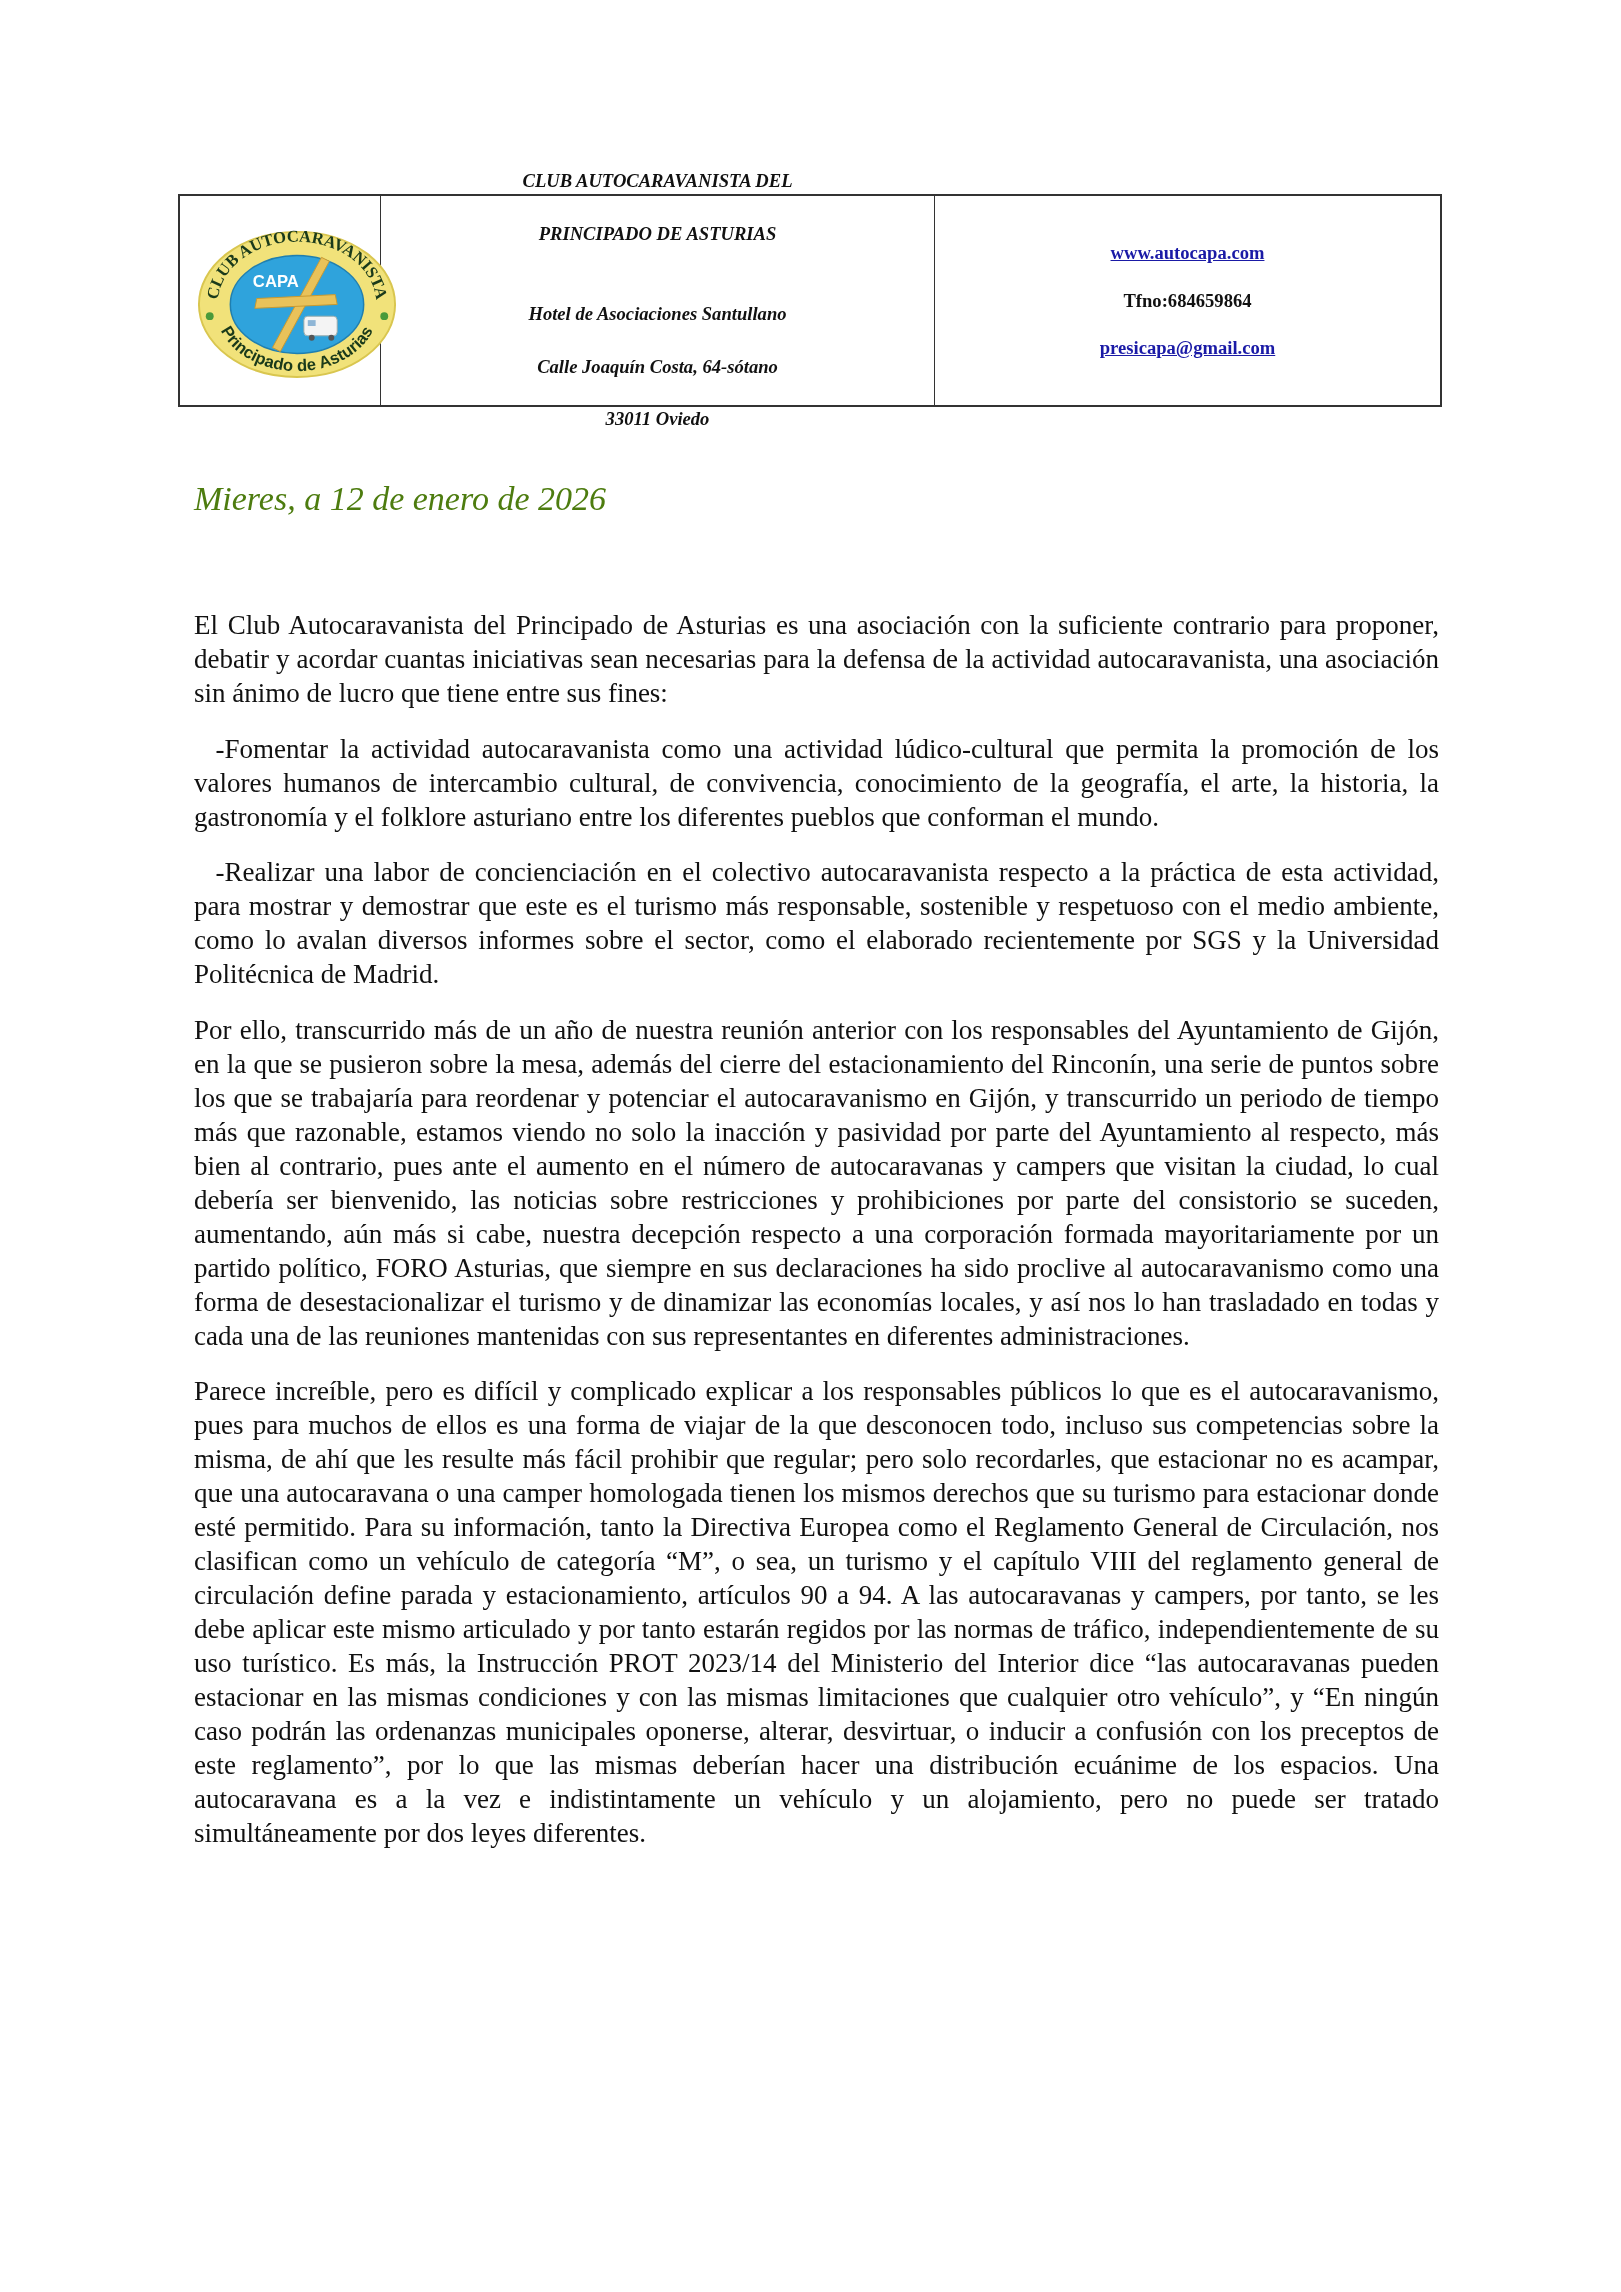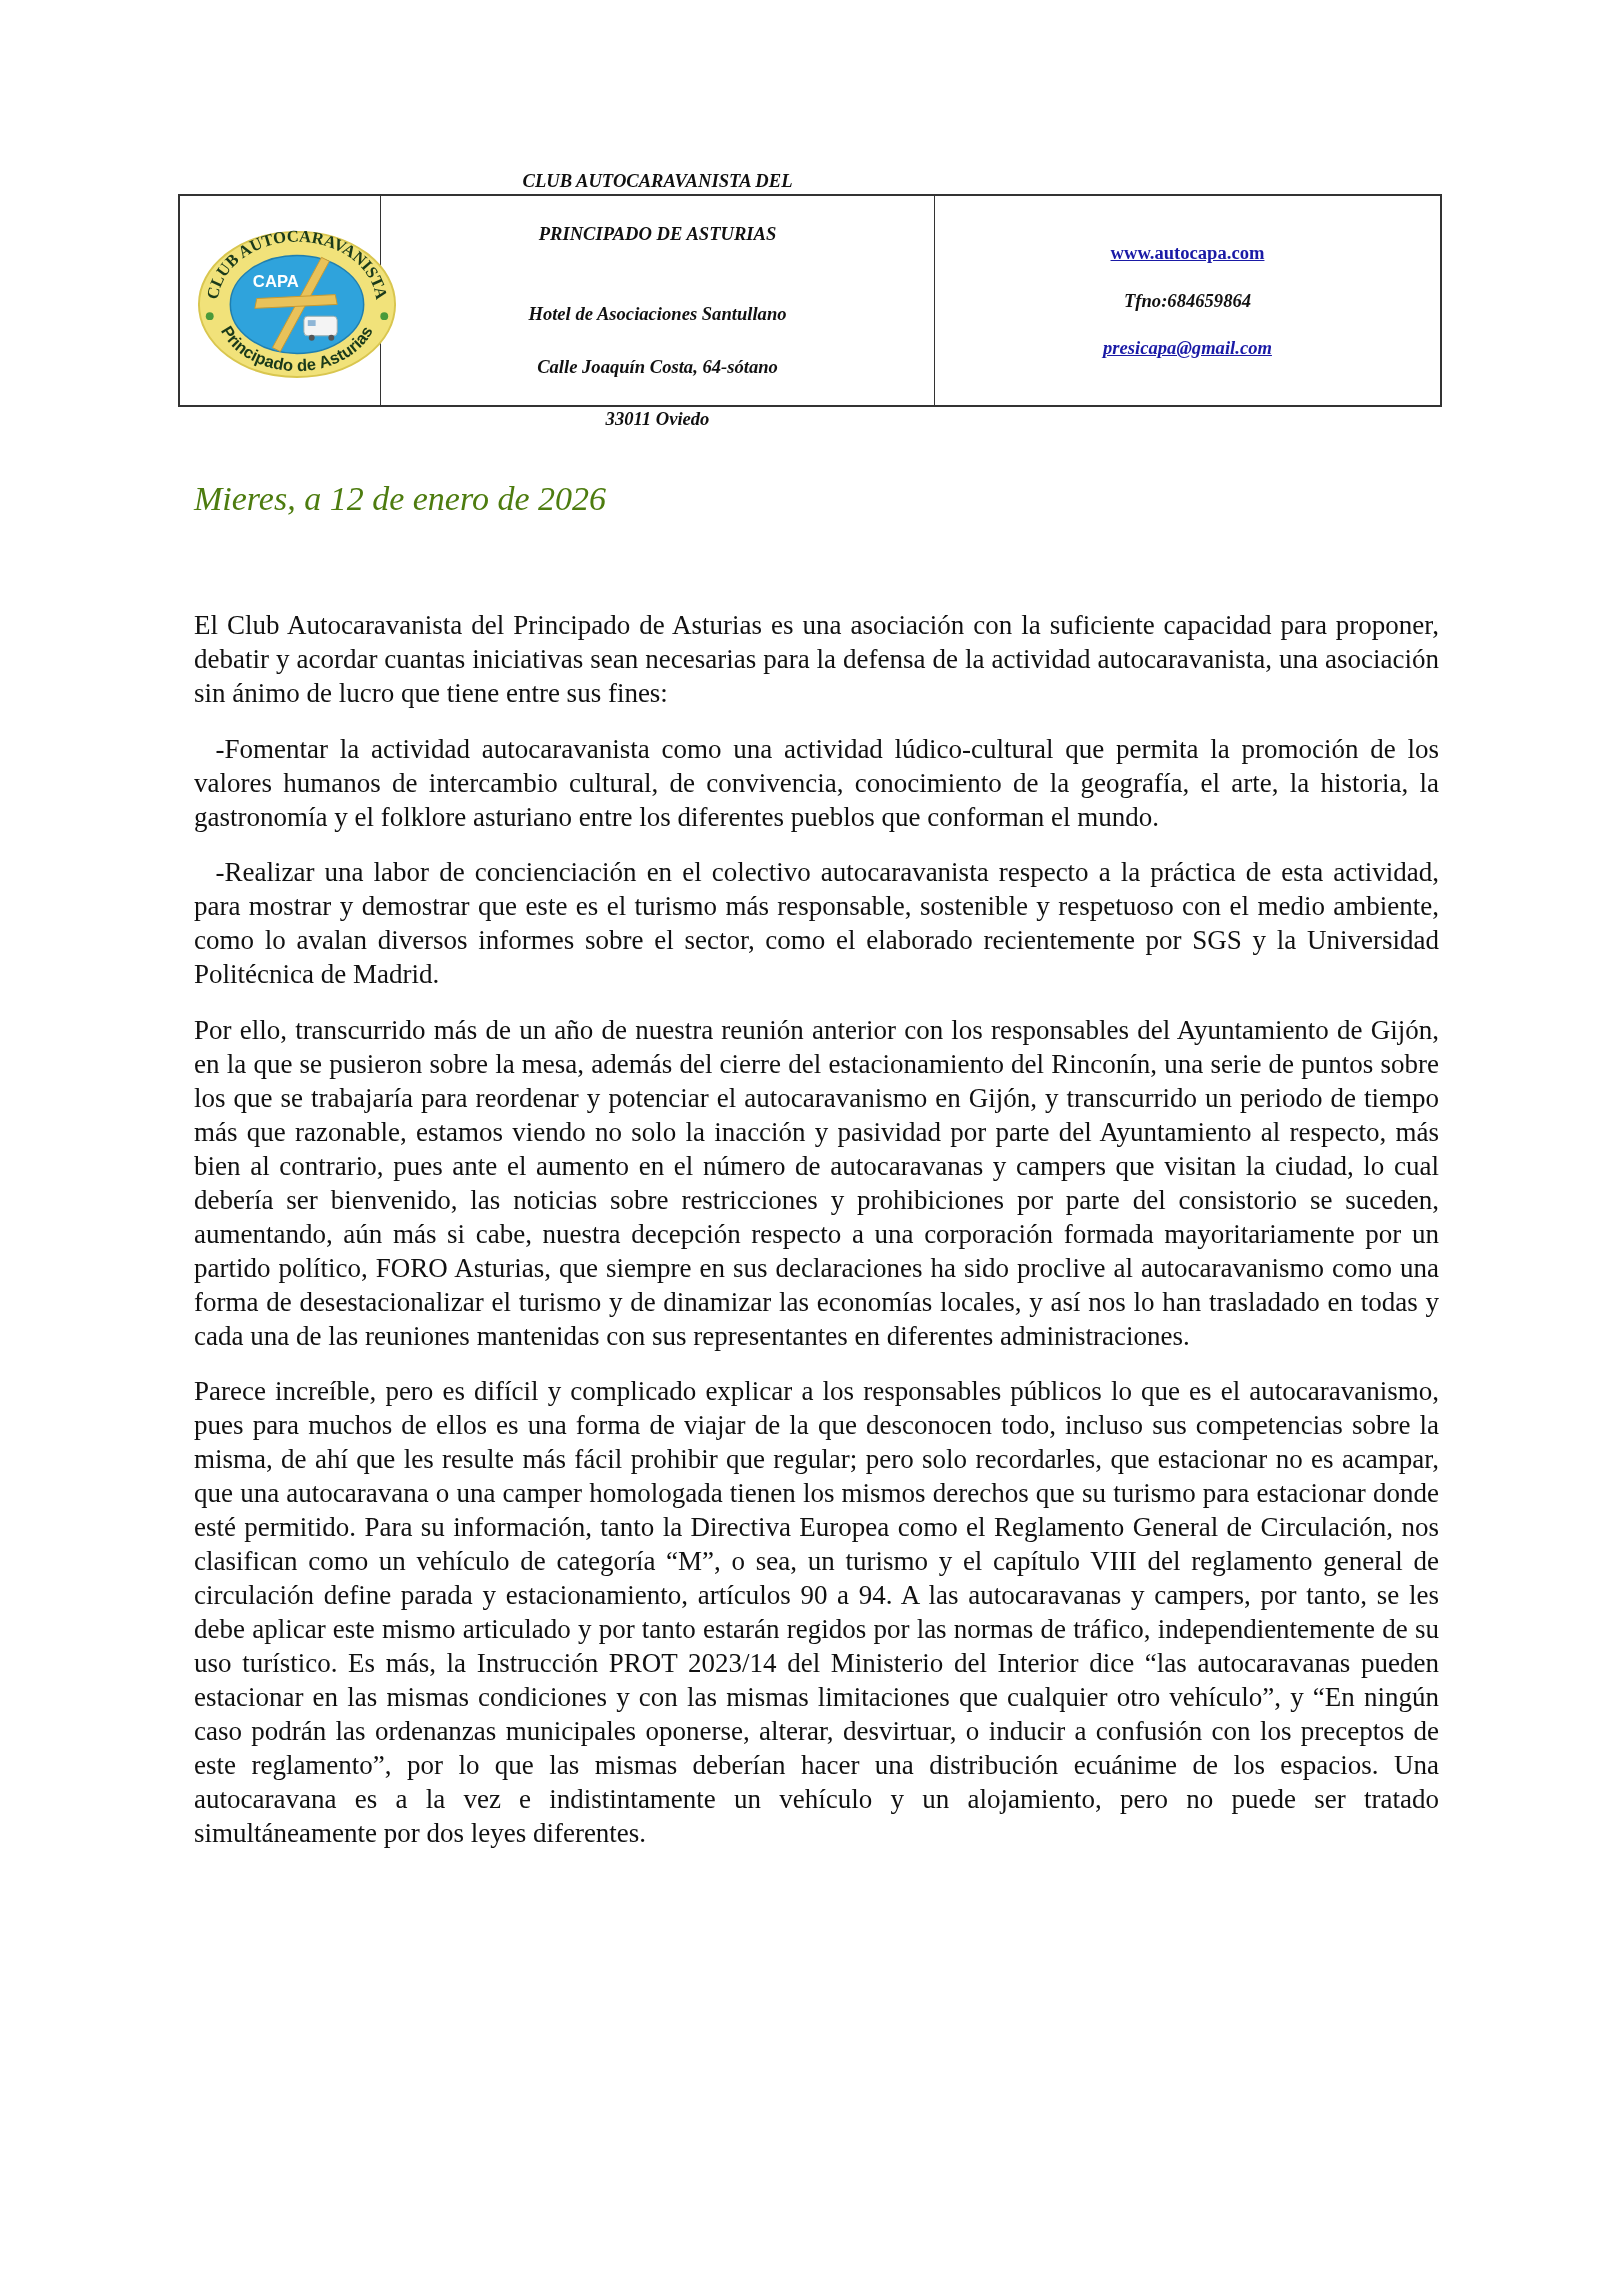--- a/index.html
+++ b/index.html
@@ -10,21 +10,21 @@
                 border: 2px solid #333; box-sizing: border-box; display: flex; }
   .lh-cell { box-sizing: border-box; height: 100%; display: flex; flex-direction: column;
              align-items: center; justify-content: center; }
   .lh-logo { width: 201px; border-right: 1.5px solid #333; padding-left: 34px; }
   .lh-address { width: 554px; border-right: 1.5px solid #333; text-align: right;
                 font-style: italic; font-weight: bold; font-size: 18.6px; line-height: 24.5px; gap: 28px; }
   .lh-contact { flex: 1; text-align: left; font-weight: bold; font-size: 18.6px; }
   .lh-address .gap { height: 25.5px; }
   .lh-contact .row { margin: 12.7px 0; }
   .link { color: #1a1aa6; text-decoration: underline; }
-  .italic { font-style: italic; }
+  .italic { }
 
   .date { position: absolute; left: 194px; top: 480px; font-style: italic; font-size: 34px;
           color: #4d7c0f; }
 
   .body-text { position: absolute; left: 194px; top: 608px; width: 1245px;
                font-size: 27px; line-height: 34px; text-align: justify; }
   .body-text p { margin: 0 0 21.6px 0; }
   .body-text p.item { text-indent: 21.6px; }
 </style>
 </head>
@@ -73,19 +73,19 @@
   <div class="lh-cell lh-contact">
     <div class="row"><a class="link">www.autocapa.com</a></div>
     <div class="row italic">Tfno:684659864</div>
     <div class="row"><a class="link italic">presicapa@gmail.com</a></div>
   </div>
 </div>
 
 <div class="date">Mieres, a 12 de enero de 2026</div>
 
 <div class="body-text">
-  <p>El Club Autocaravanista del Principado de Asturias es una asociación con la suficiente capacidad para proponer, debatir y acordar cuantas iniciativas sean necesarias para la defensa de la actividad autocaravanista, una asociación sin ánimo de lucro que tiene entre sus fines:</p>
+  <p>El Club Autocaravanista del Principado de Asturias es una asociación con la suficiente contrario para proponer, debatir y acordar cuantas iniciativas sean necesarias para la defensa de la actividad autocaravanista, una asociación sin ánimo de lucro que tiene entre sus fines:</p>
   <p class="item">-Fomentar la actividad autocaravanista como una actividad lúdico-cultural que permita la promoción de los valores humanos de intercambio cultural, de convivencia, conocimiento de la geografía, el arte, la historia, la gastronomía y el folklore asturiano entre los diferentes pueblos que conforman el mundo.</p>
   <p class="item">-Realizar una labor de concienciación en el colectivo autocaravanista respecto a la práctica de esta actividad, para mostrar y demostrar que este es el turismo más responsable, sostenible y respetuoso con el medio ambiente, como lo avalan diversos informes sobre el sector, como el elaborado recientemente por SGS y la Universidad Politécnica de Madrid.</p>
   <p>Por ello, transcurrido más de un año de nuestra reunión anterior con los responsables del Ayuntamiento de Gijón, en la que se pusieron sobre la mesa, además del cierre del estacionamiento del Rinconín, una serie de puntos sobre los que se trabajaría para reordenar y potenciar el autocaravanismo en Gijón, y transcurrido un periodo de tiempo más que razonable, estamos viendo no solo la inacción y pasividad por parte del Ayuntamiento al respecto, más bien al contrario, pues ante el aumento en el número de autocaravanas y campers que visitan la ciudad, lo cual debería ser bienvenido, las noticias sobre restricciones y prohibiciones por parte del consistorio se suceden, aumentando, aún más si cabe, nuestra decepción respecto a una corporación formada mayoritariamente por un partido político, FORO Asturias, que siempre en sus declaraciones ha sido proclive al autocaravanismo como una forma de desestacionalizar el turismo y de dinamizar las economías locales, y así nos lo han trasladado en todas y cada una de las reuniones mantenidas con sus representantes en diferentes administraciones.</p>
   <p>Parece increíble, pero es difícil y complicado explicar a los responsables públicos lo que es el autocaravanismo, pues para muchos de ellos es una forma de viajar de la que desconocen todo, incluso sus competencias sobre la misma, de ahí que les resulte más fácil prohibir que regular; pero solo recordarles, que estacionar no es acampar, que una autocaravana o una camper homologada tienen los mismos derechos que su turismo para estacionar donde esté permitido. Para su información, tanto la Directiva Europea como el Reglamento General de Circulación, nos clasifican como un vehículo de categoría “M”, o sea, un turismo y el capítulo VIII del reglamento general de circulación define parada y estacionamiento, artículos 90 a 94. A las autocaravanas y campers, por tanto, se les debe aplicar este mismo articulado y por tanto estarán regidos por las normas de tráfico, independientemente de su uso turístico. Es más, la Instrucción PROT 2023/14 del Ministerio del Interior dice “las autocaravanas pueden estacionar en las mismas condiciones y con las mismas limitaciones que cualquier otro vehículo”, y “En ningún caso podrán las ordenanzas municipales oponerse, alterar, desvirtuar, o inducir a confusión con los preceptos de este reglamento”, por lo que las mismas deberían hacer una distribución ecuánime de los espacios. Una autocaravana es a la vez e indistintamente un vehículo y un alojamiento, pero no puede ser tratado simultáneamente por dos leyes diferentes.</p>
 </div>
 
 
 </body></html>

